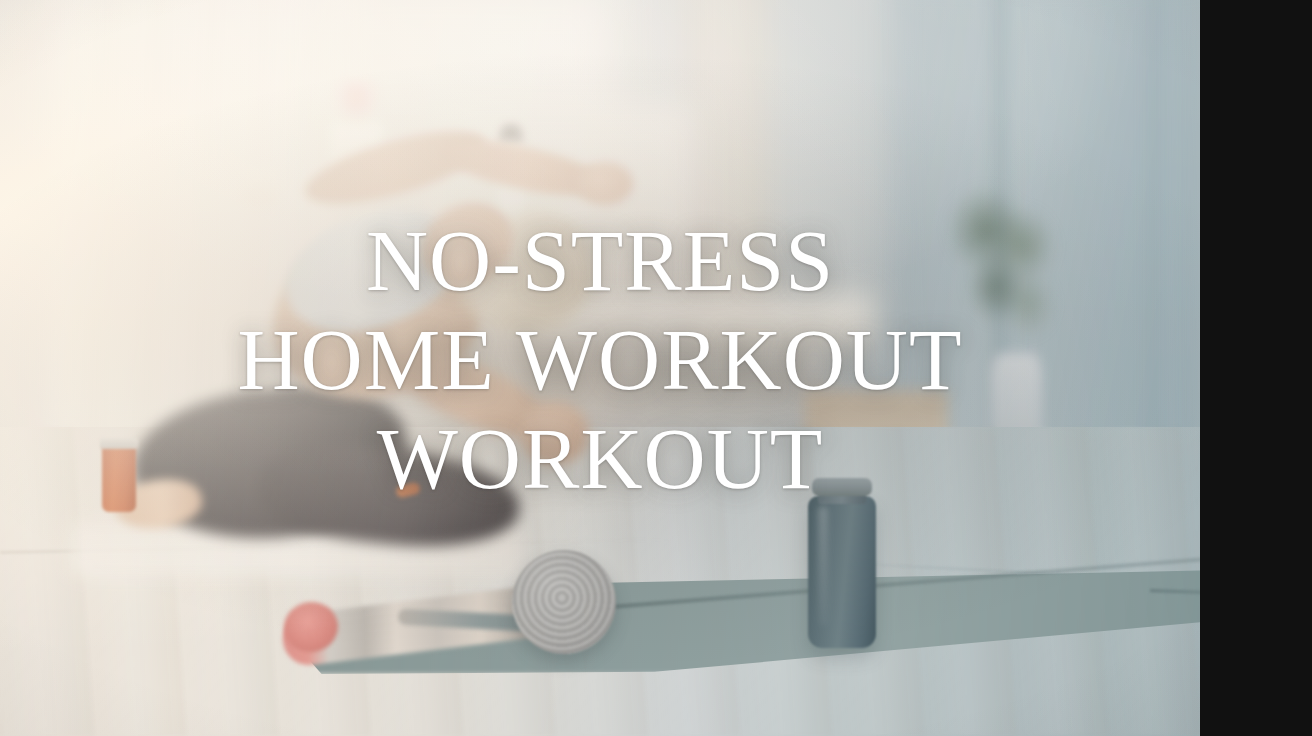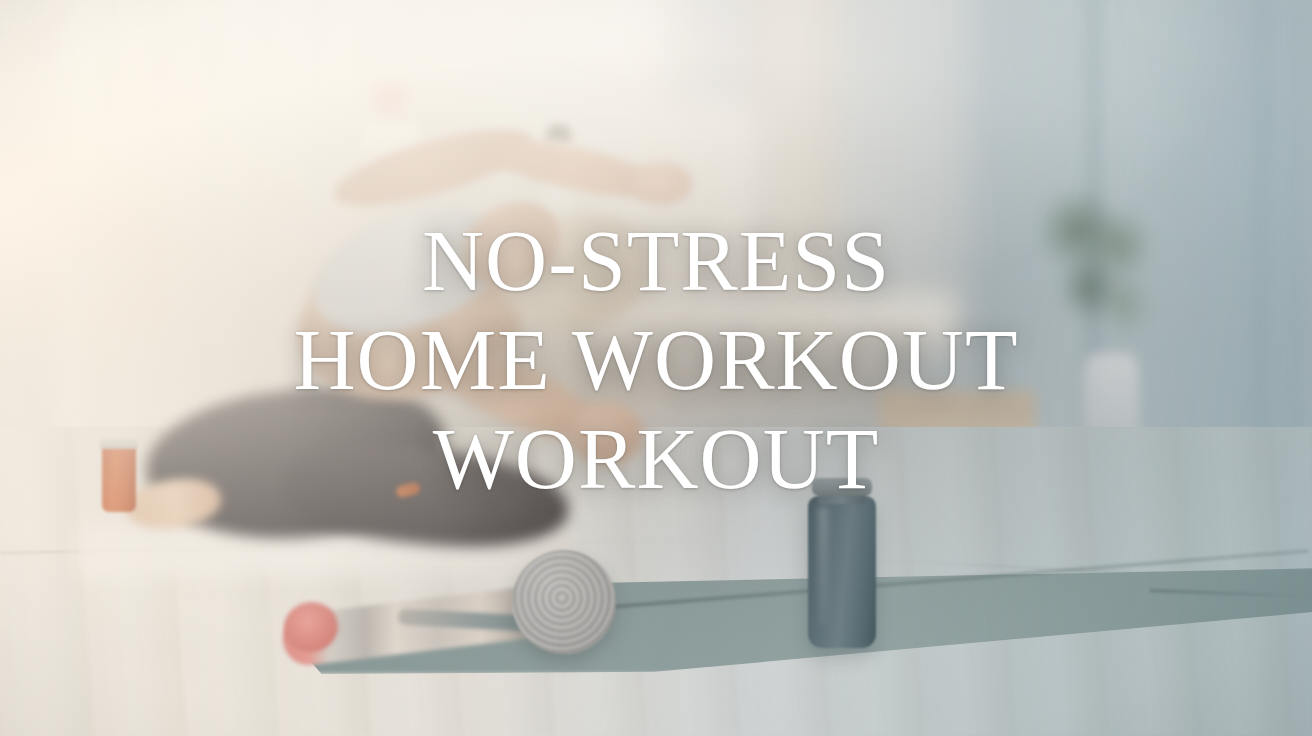--- a/index.html
+++ b/index.html
@@ -1,21 +1,21 @@
 <!DOCTYPE html>
 <html><head>
 <meta charset="utf-8">
 <title>No-Stress Home Workout Schedule</title>
 <style>
   html,body{margin:0;padding:0;background:#111;}
   *{box-sizing:border-box;}
 
   .banner{
     position:relative;
-    width:1312px;
+    width:1200px;
     height:736px;
     overflow:hidden;
     font-family:"Liberation Serif","DejaVu Serif",serif;
     background:#15803d;
   }
 
   
   .layer{position:absolute;inset:0;}
 
   

